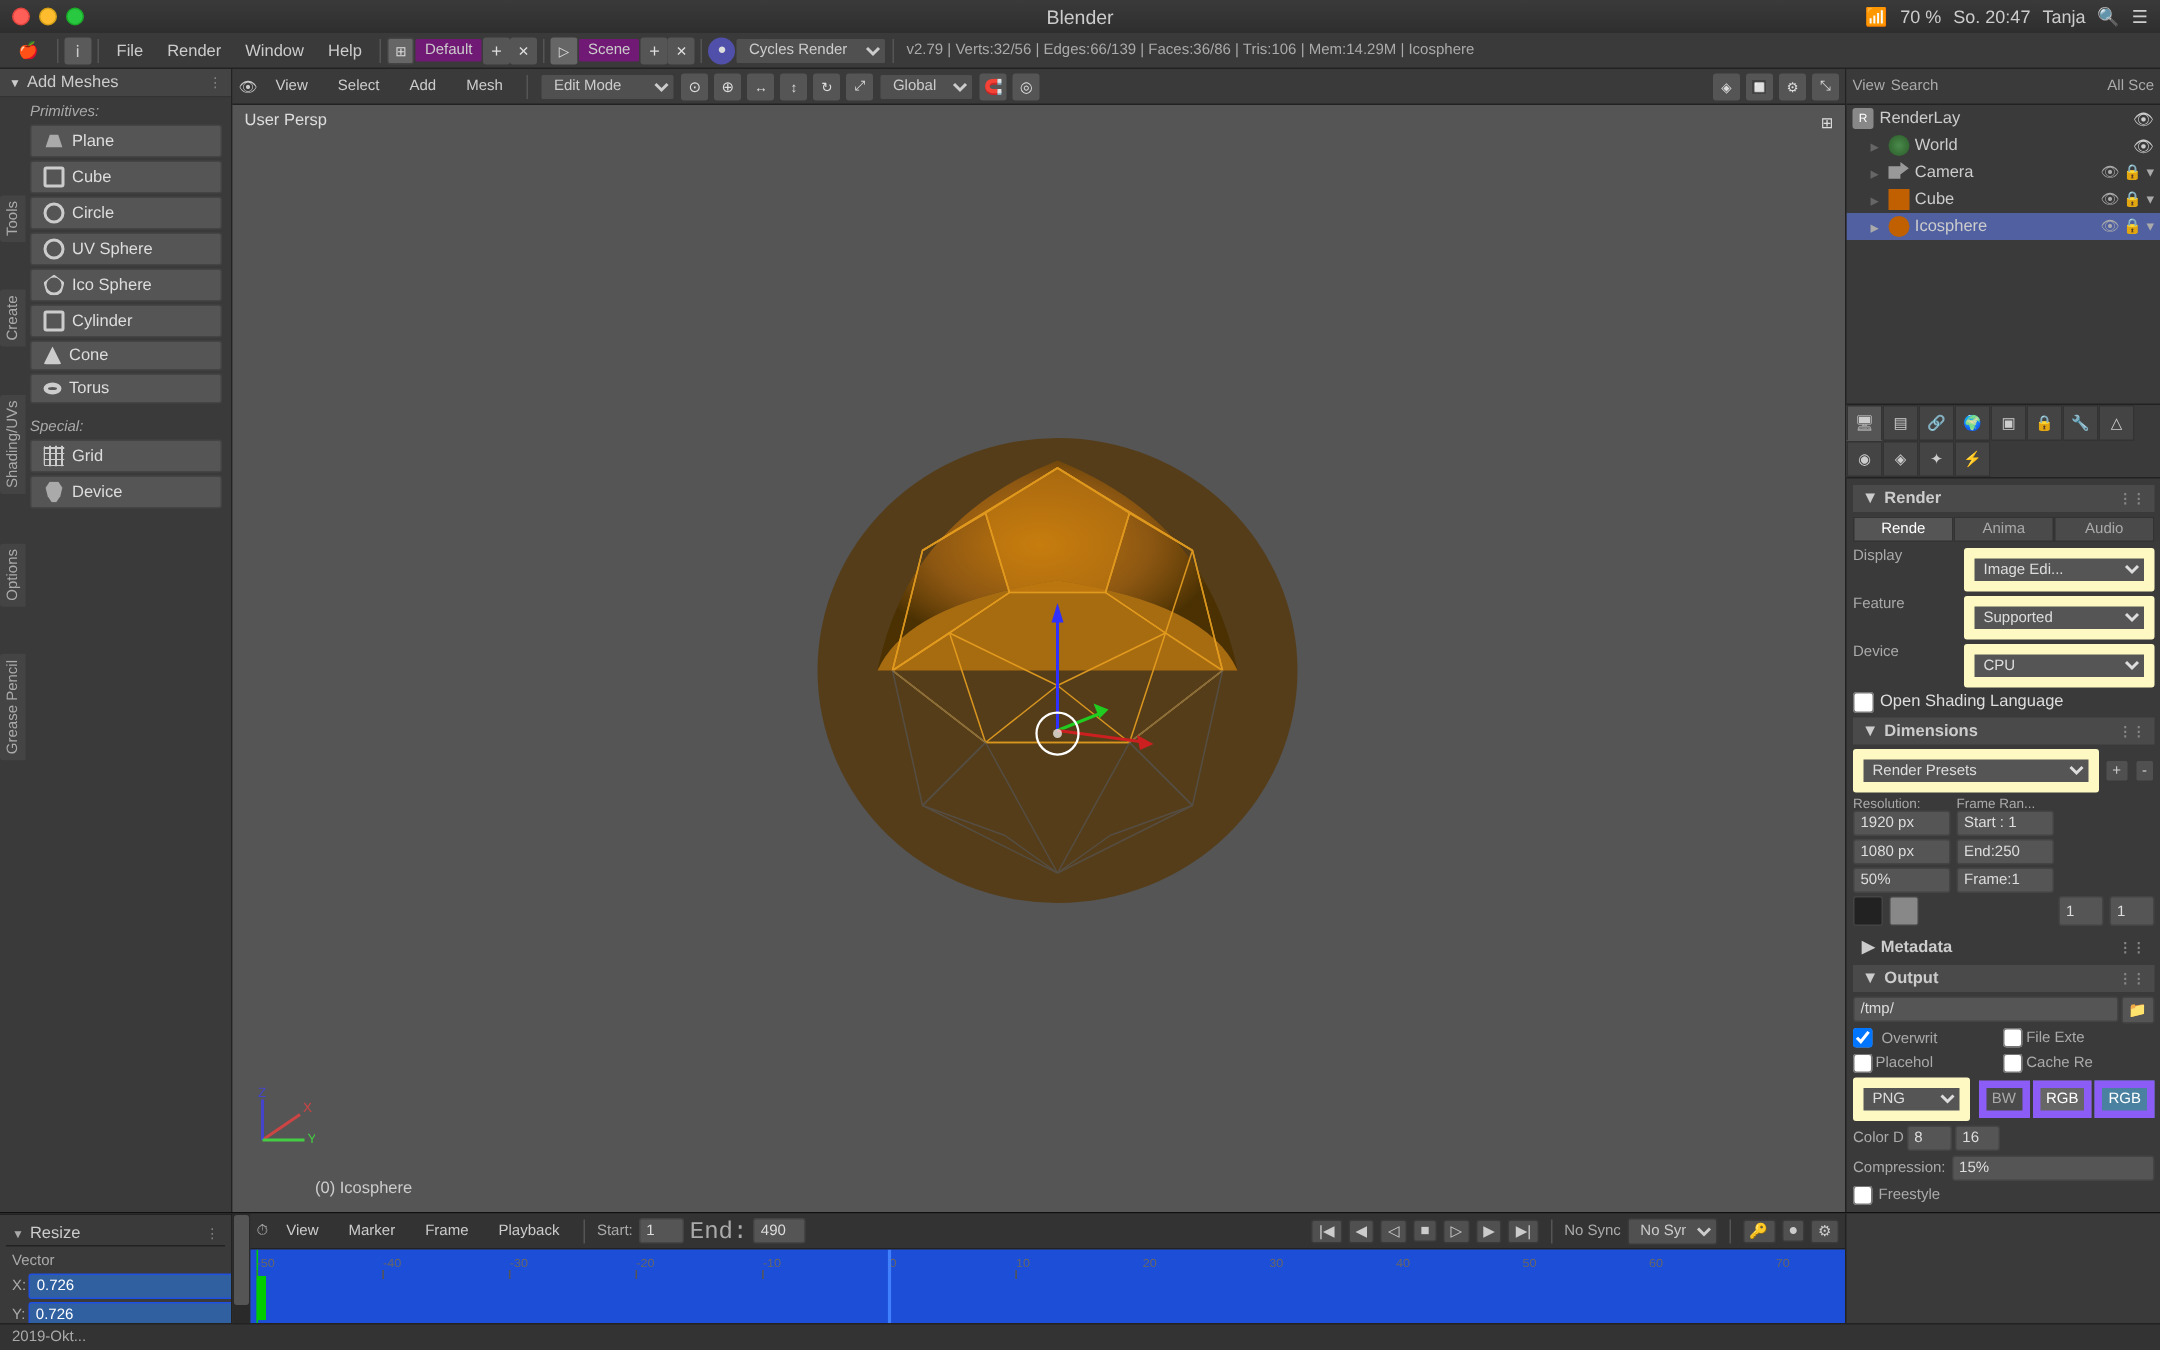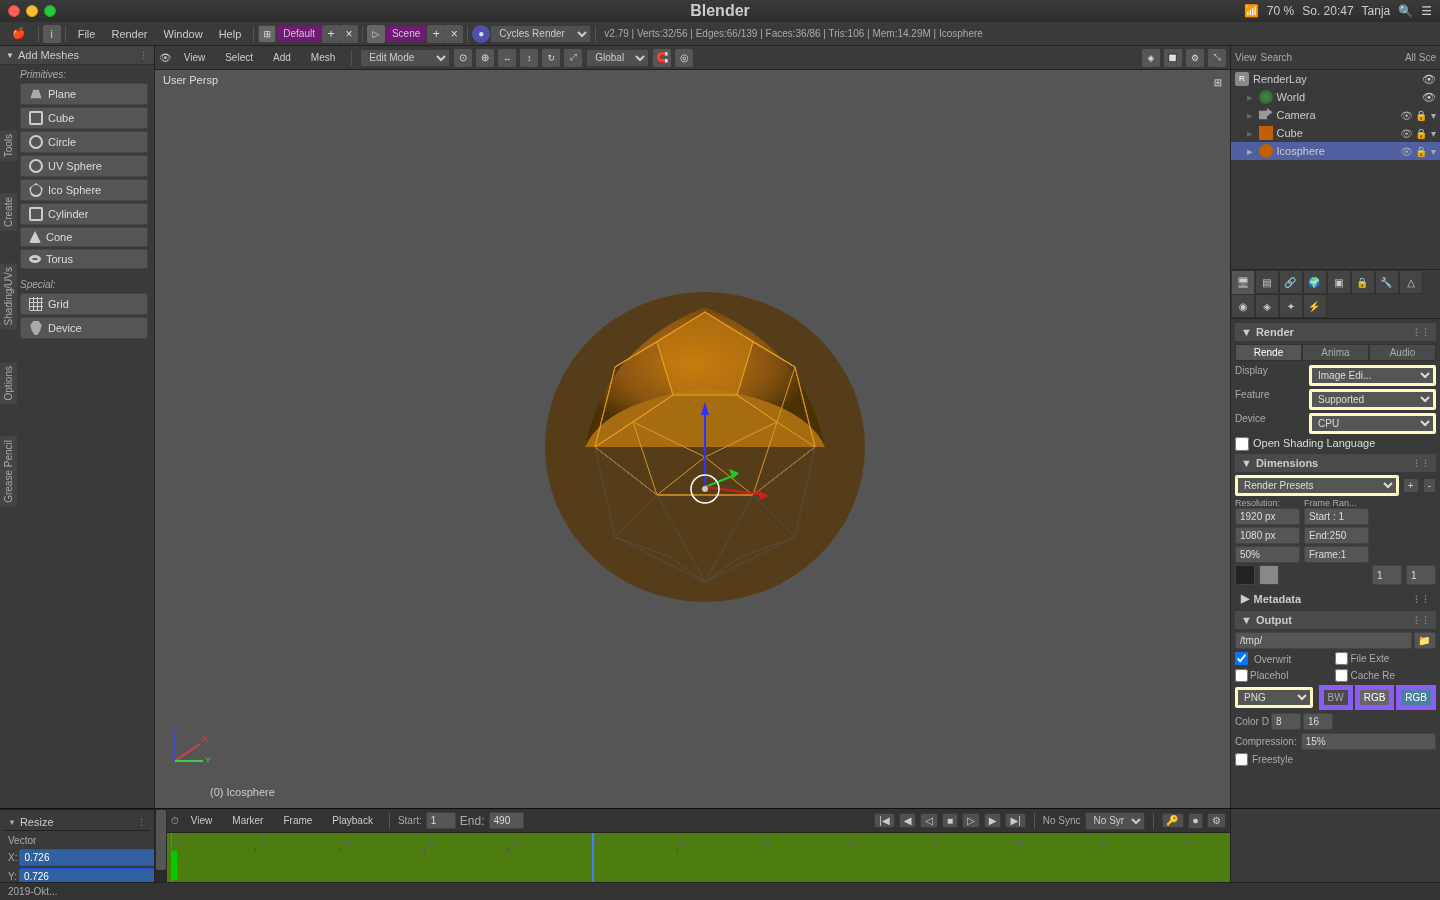--- a/index.html
+++ b/index.html
@@ -10,21 +10,21 @@
       height: 22px;
       background: linear-gradient(to bottom, #3a3a3a, #2e2e2e);
       display: flex; align-items: center; padding: 0 8px;
       position: relative;
     }
     .titlebar-buttons { display: flex; gap: 6px; }
     .titlebar-btn { width: 12px; height: 12px; border-radius: 50%; }
     .btn-close { background: #ff5f57; border: 1px solid #e0443e; }
     .btn-min { background: #febc2e; border: 1px solid #d4a017; }
     .btn-max { background: #28c840; border: 1px solid #1aab29; }
-    .titlebar-title { position: absolute; left: 50%; transform: translateX(-50%); color: #ccc; font-size: 16px; font-weight: bold; }
+    .titlebar-title { position: absolute; left: 50%; transform: translateX(-50%); color: #ccc; font-size: 13px; }
     .titlebar-right { position: absolute; right: 8px; display: flex; align-items: center; gap: 8px; color: #ccc; font-size: 12px; }
 
     
     .menubar {
       height: 24px;
       background: #3a3a3a;
       display: flex; align-items: center;
       border-bottom: 1px solid #222;
       padding: 0 4px;
     }
@@ -137,21 +137,21 @@
       margin-bottom: 3px;
       display: flex; align-items: center; gap: 4px;
       cursor: pointer;
     }
     .prop-row {
       display: flex; align-items: flex-start; margin-bottom: 3px;
       font-size: 11px; gap: 4px;
     }
     .prop-label { color: #aaa; width: 70px; flex-shrink: 0; font-size: 10px; }
     .prop-select {
-      flex: 1; background: #555; border: 3px solid #fef9c3;
+      flex: 1; background: #555; border: 7px solid #fef9c3;
       color: #ddd; padding: 1px 2px; font-size: 10px;
       border-radius: 2px;
     }
     .prop-checkbox { width: 14px; height: 14px; cursor: pointer; }
 
     .render-tabs {
       display: flex; gap: 0;
       margin-bottom: 4px;
     }
     .render-tab {
@@ -747,41 +747,41 @@
     <div style="flex:1; display:flex; flex-direction:column;">
       <div class="timeline-toolbar">
         <span style="font-size:10px; color:#aaa;">⏱</span>
         <span class="menubar-item" style="font-size:10px;">View</span>
         <span class="menubar-item" style="font-size:10px;">Marker</span>
         <span class="menubar-item" style="font-size:10px;">Frame</span>
         <span class="menubar-item" style="font-size:10px;">Playback</span>
         <div class="toolbar-sep"></div>
         <span style="font-size:10px; color:#aaa;">Start:</span>
         <input class="dim-input" style="width: 30px;" value="1">
-        <span style="font-size:12px; color:#aaa;">End:</span>
+        <span style="font-size:16px; color:#aaa;font-family:Liberation Mono, monospace;">End:</span>
         <input class="dim-input" style="width: 35px;" value="490">
         <div style="flex:1;"></div>
 
         <button class="smallbtn">|◀</button>
         <button class="smallbtn">◀</button>
         <button class="smallbtn">◁</button>
         <button class="smallbtn">■</button>
         <button class="smallbtn">▷</button>
         <button class="smallbtn">▶</button>
         <button class="smallbtn">▶|</button>
         <div class="toolbar-sep"></div>
         <span style="font-size:10px; color:#aaa;">No Sync</span>
         <select class="toolbar-select" style="width:60px;"><option>No Sync</option></select>
         <div class="toolbar-sep"></div>
         <button class="smallbtn">🔑</button>
         <button class="smallbtn">⏺</button>
         <button class="smallbtn">⚙</button>
       </div>
 
-      <div style="flex:1; background:#4d7c0f; position:relative; overflow:hidden;">
+      <div style="flex:1; background:#1d4ed8; position:relative; overflow:hidden;">
 
         <div style="display:flex; align-items:flex-start; height:100%; padding:0 4px;">
           <svg width="100%" height="100%" viewBox="0 0 1000 50" preserveAspectRatio="none">
 
             <line x1="0" y1="0" x2="0" y2="50" stroke="#00cc00" stroke-width="2"></line>
 
             <g fill="#666" font-size="8">
               <text x="0" y="12">-50</text>
               <text x="80" y="12">-40</text>
               <text x="160" y="12">-30</text>

